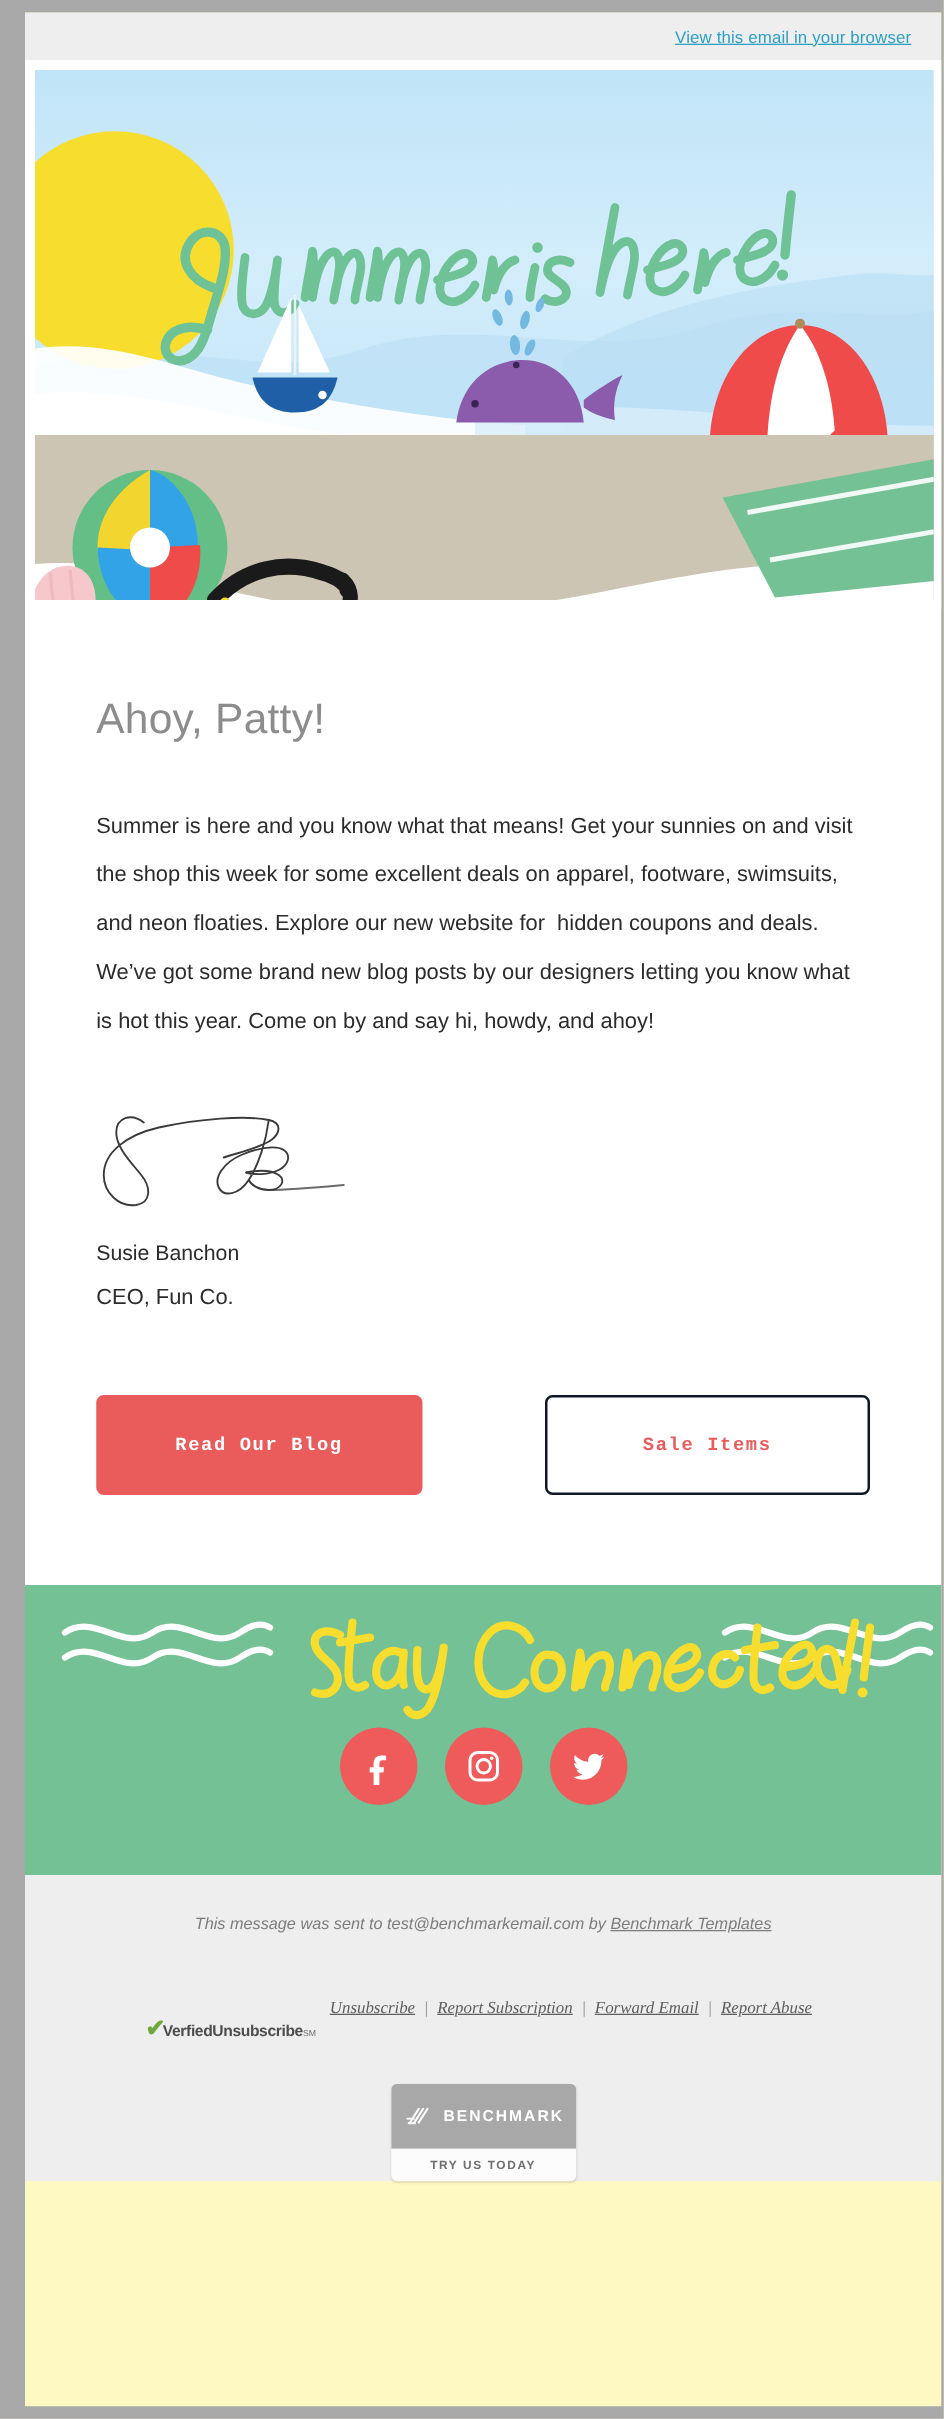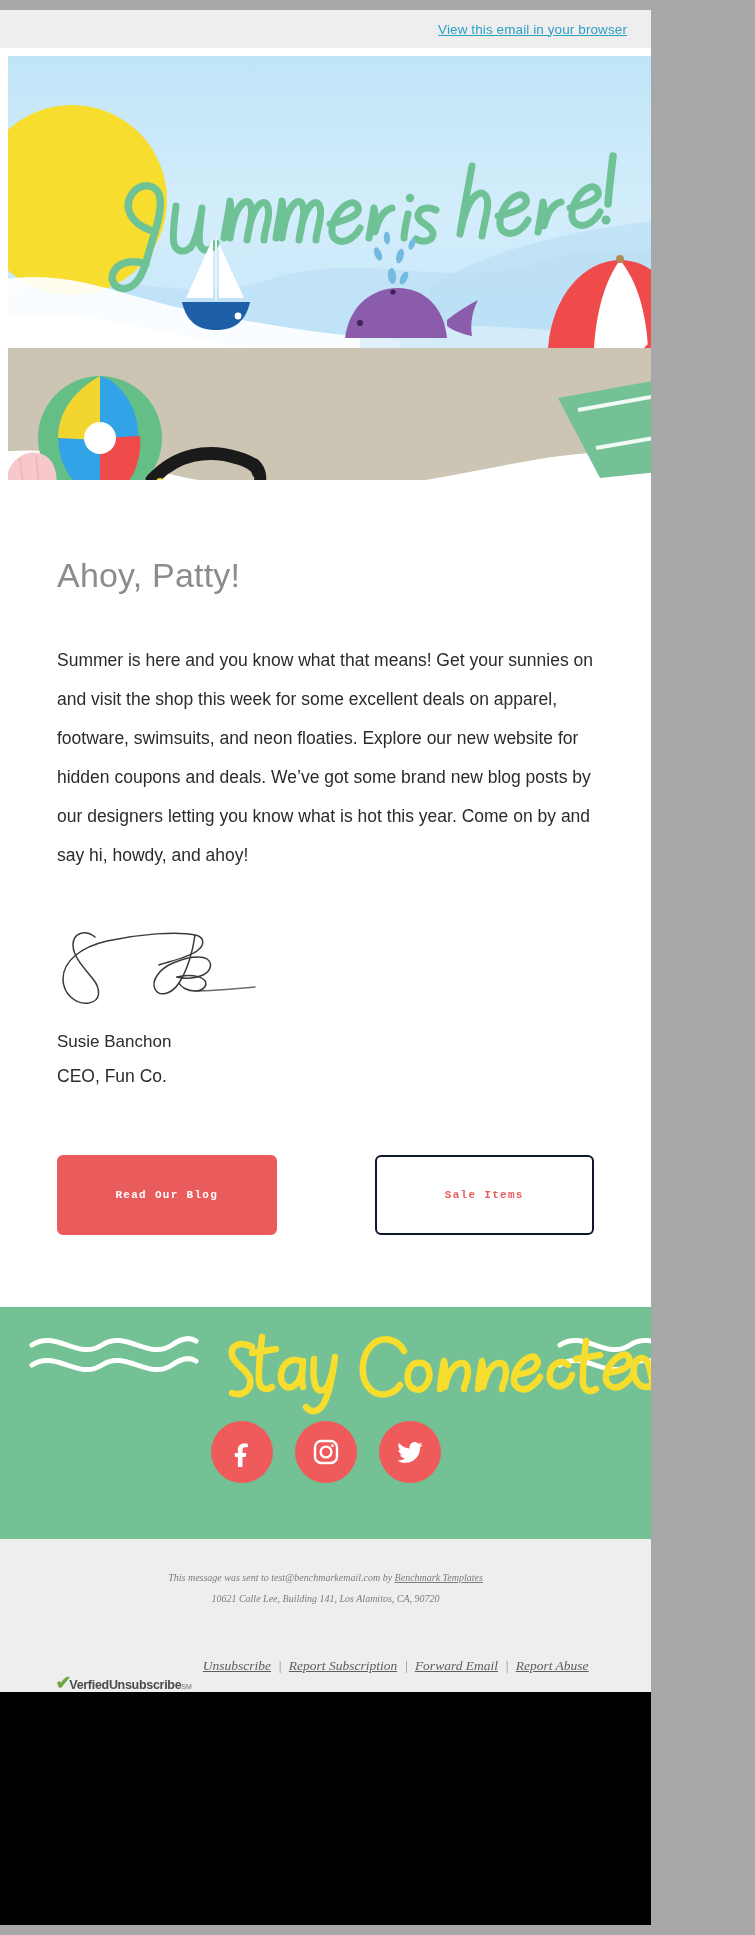--- a/index.html
+++ b/index.html
@@ -7,25 +7,25 @@
   body {
     width: 755px;
     height: 1935px;
     background: #a8a8a8;
     font-family: "Liberation Sans", sans-serif;
     overflow: hidden;
   }
 
   .email-wrap {
     position: absolute;
-    left: 0;
+    left: 20px;
     top: 10px;
-    width: 651px;
+    width: 733px;
     height: 1915px;
-    background: #000000;
+    background: #fef9c3;
     overflow: hidden;
   }
 
   
   .preheader {
     height: 38px;
     background: #eeeeee;
     display: flex;
     align-items: center;
     justify-content: flex-end;
@@ -96,21 +96,21 @@
     gap: 98px;
   }
   .btn {
     width: 268px;
     height: 80px;
     border-radius: 6px;
     display: flex;
     align-items: center;
     justify-content: center;
     font-family: "Liberation Mono", monospace;
-    font-size: 11px;
+    font-size: 15px;
     font-weight: bold;
     letter-spacing: 1.3px;
     cursor: pointer;
     text-decoration: none;
   }
   .btn-solid {
     background: #ea5b5b;
     color: #ffffff;
     border: 2px solid #ea5b5b;
   }
@@ -148,23 +148,23 @@
     cursor: pointer;
   }
 
   
   .footer {
     background: #eeeeee;
     padding-top: 28px;
     text-align: center;
   }
   .footer-line {
-    font-family: Liberation Serif, serif;
+    font-family: Liberation Sans, sans-serif;
     font-style: italic;
-    font-size: 10px;
+    font-size: 13px;
     line-height: 21px;
     color: #7c7c7c;
   }
   .footer-line a {
     color: #7c7c7c;
     text-decoration: underline;
   }
   .unsub-row {
     display: flex;
     align-items: center;
@@ -471,33 +471,47 @@
           <path d="M22,5.9c-0.7,0.3-1.5,0.6-2.4,0.7c0.9-0.5,1.5-1.3,1.8-2.3c-0.8,0.5-1.7,0.8-2.6,1c-0.8-0.8-1.9-1.3-3-1.3c-2.3,0-4.2,1.9-4.2,4.2c0,0.3,0,0.6,0.1,0.9C8.3,9,5.3,7.3,3.2,4.8C2.9,5.4,2.7,6.1,2.7,6.9c0,1.4,0.7,2.7,1.9,3.5C3.9,10.4,3.3,10.2,2.7,9.9c0,0,0,0,0,0.1c0,2,1.4,3.7,3.3,4.1c-0.3,0.1-0.7,0.1-1.1,0.1c-0.3,0-0.5,0-0.8-0.1c0.5,1.7,2.1,2.9,3.9,2.9c-1.4,1.1-3.2,1.8-5.2,1.8c-0.3,0-0.7,0-1-0.1c1.9,1.2,4.1,1.9,6.4,1.9c7.7,0,11.9-6.4,11.9-11.9c0-0.2,0-0.4,0-0.5C20.8,7.4,21.5,6.7,22,5.9z"></path>
         </svg>
       </a>
     </div>
   </div>
 
   <div class="footer">
     <div class="footer-line">
       <span>This message was sent to test@benchmarkemail.com by </span><a href="#">Benchmark Templates</a>
     </div>
-    <div class="footer-line">10621 Calle Lee, Building 141, Los Alamitos, CA, 90720</div>
 
     <div class="unsub-row">
       <span class="vu-badge">
         <span class="vu-check">✔</span>
         <span class="vu-t1">Verfied</span>
         <span class="vu-t2">Unsubscribe</span>
         <span class="vu-sm">SM</span>
       </span>
       <a href="#">Unsubscribe</a>
       <span class="unsub-sep">|</span>
       <a href="#">Report Subscription</a>
       <span class="unsub-sep">|</span>
       <a href="#">Forward Email</a>
       <span class="unsub-sep">|</span>
       <a href="#">Report Abuse</a>
     </div>
 
+    <div class="bm-badge">
+      <div class="bm-top">
+        <svg width="24" height="24" viewBox="0 0 24 24">
+          <g stroke="#ffffff" stroke-width="1.7" stroke-linecap="round">
+            <path d="M6,17 L13,6"></path>
+            <path d="M9.5,17 L16.5,6"></path>
+            <path d="M13,17 L20,6"></path>
+            <path d="M4,14 L9,14" opacity=".9"></path>
+            <path d="M5,17.5 L10,17.5" opacity=".9"></path>
+          </g>
+        </svg>
+        <span class="bm-word">BENCHMARK</span>
+      </div>
+      <div class="bm-bot">TRY US TODAY</div>
+    </div>
   </div>
 
 </div>
 
 </body></html>

